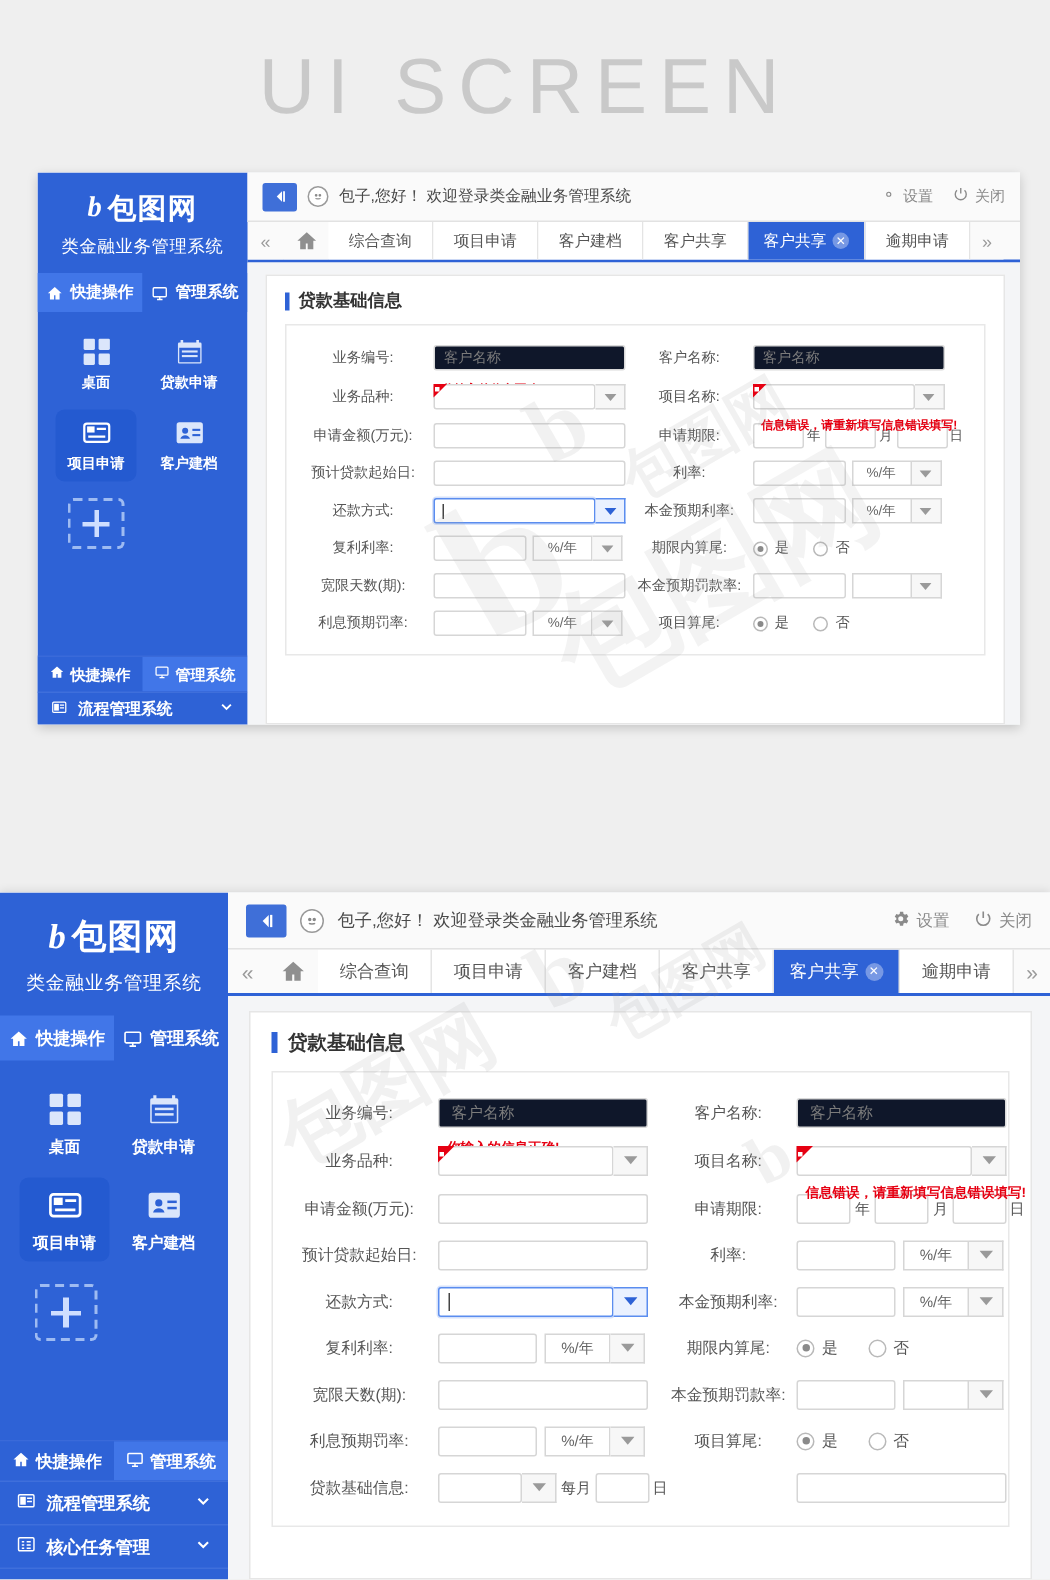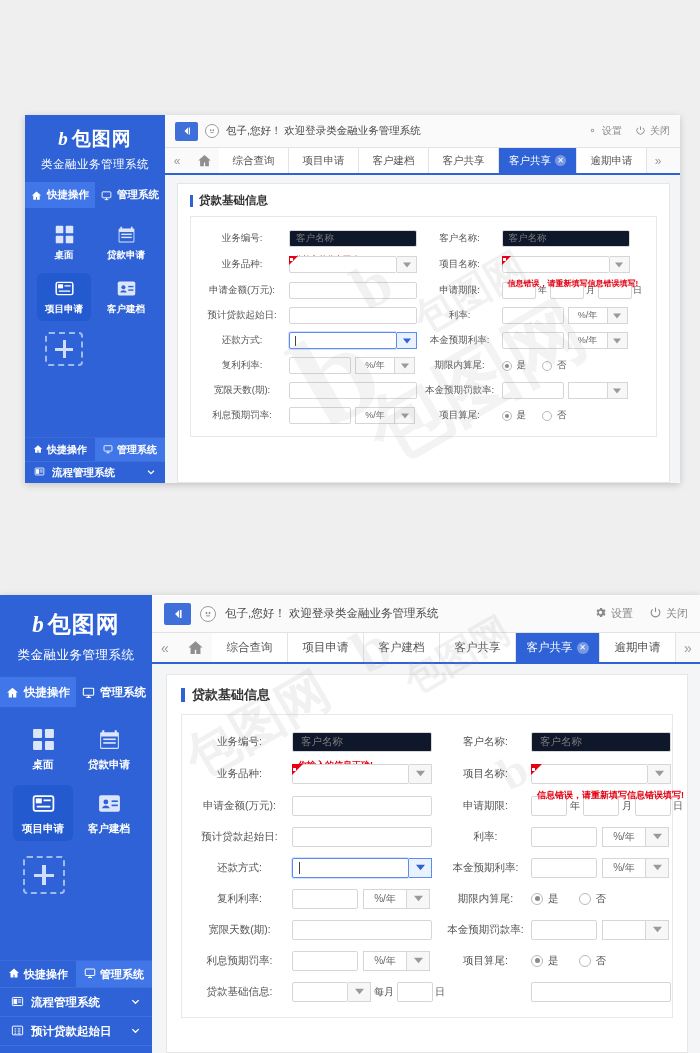--- a/index.html
+++ b/index.html
@@ -191,20 +191,21 @@
   .wm { position: absolute; pointer-events: none; user-select: none;
         color: rgba(150,150,150,0.13); font-weight: 700;
         font-family: "Liberation Serif", serif; white-space: nowrap; }
   .wm-rot { transform: rotate(-30deg); }
 </style>
 </head>
 <body>
 
 <div class="page">
 
+  <div class="ui-screen-title">UI SCREEN</div>
 
   <div class="panel top">
     <div class="app">
 
       <div class="sidebar" style="width:140px;">
         <div class="brand" style="padding:11px 0 10px;">
           <div class="brand-logo" style="font-size:19px;">
             <span class="brand-mark">b</span>
             <span>包图网</span>
           </div>
@@ -695,21 +696,21 @@
               </svg>
           </span>
         </div>
         <div class="menu-row" style="height:29px;padding:0 11px;font-size:11.5px;">
           <span>
             <svg width="13" height="13" viewBox="0 0 24 24" fill="none" stroke="#fff" stroke-width="1.8">
                 <rect x="2.5" y="4" width="19" height="16" rx="1.5"></rect>
                 <path d="M6.5 9h3M6.5 13h3M6.5 17h3M12.5 9h5M12.5 13h5M12.5 17h5"></path>
               </svg>
           </span>
-          <span>预计贷款起始日</span>
+          <span>核心任务管理</span>
           <span class="chev">
             <svg width="11" height="11" viewBox="0 0 24 24" fill="none" stroke="#fff" stroke-width="3">
                 <path d="M5 9l7 7 7-7"></path>
               </svg>
           </span>
         </div>
         <div style="height:8px;background:#2e62d6;border-top:1px solid #3f6fdb;"></div>
       </div>
 
       <div class="main">

